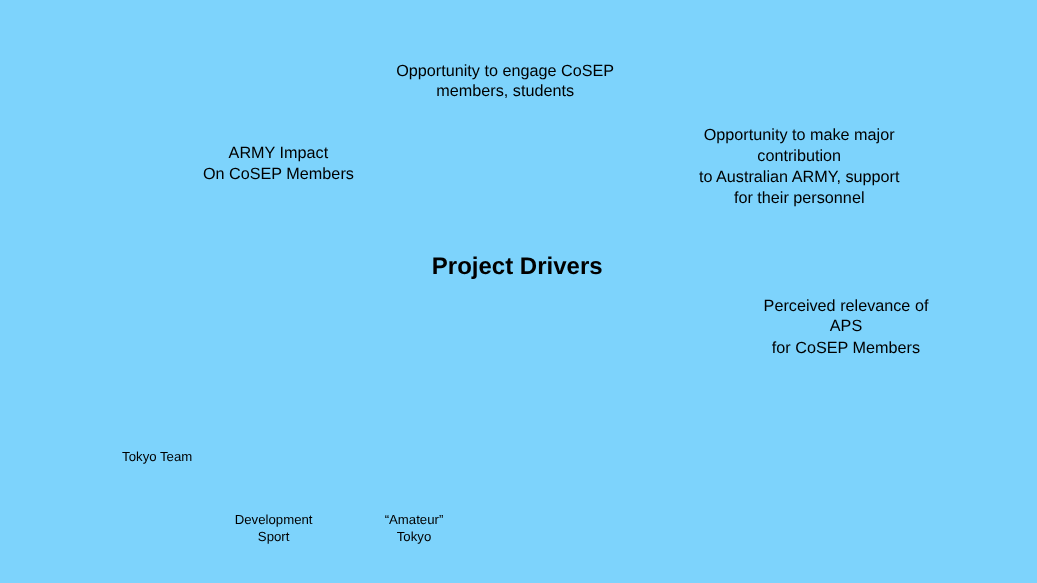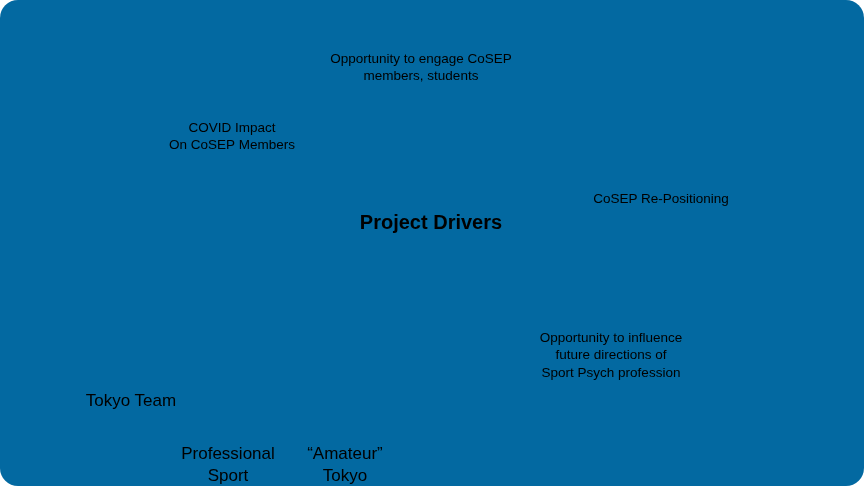--- a/index.html
+++ b/index.html
@@ -4,72 +4,71 @@
 <style>
   html, body {
     margin: 0;
     padding: 0;
     background: #ffffff;
   }
   .canvas {
     position: relative;
     width: 864px;
     height: 486px;
-    background: #0369a1;
+    background: #7dd3fc;
     overflow: hidden;
     font-family: "Liberation Sans", sans-serif;
     color: #000000;
-    border-radius: 18px;
   }
   .node {
     position: absolute;
     transform: translateX(-50%);
     text-align: center;
     white-space: pre-line;
     font-size: 13.5px;
     line-height: 1.28;
     color: #000000;
   }
   .node.small {
-    font-size: 17px;
+    font-size: 11px;
     line-height: 1.3;
-    margin-top: 16px;
   }
   .node.title {
     font-size: 20px;
     font-weight: bold;
     line-height: 1.2;
     text-align: center;
   }
 </style>
 </head>
 <body>
 
 <div class="canvas">
 
   <div class="node" style="left:421px; top:50px">Opportunity to engage CoSEP
 members, students</div>
 
+  <div class="node" style="left:666px; top:104px">Opportunity to make major contribution
+to Australian ARMY, support
+for their personnel</div>
 
-  <div class="node" style="left:232px; top:119px">COVID Impact
+  <div class="node" style="left:232px; top:119px">ARMY Impact
 On CoSEP Members</div>
 
-  <div class="node" style="left:661px; top:190px">CoSEP Re-Positioning</div>
 
   <div class="node title" style="left:431px; top:210px">Project Drivers</div>
 
 
+  <div class="node" style="left:705px; top:246px">Perceived relevance of APS
+for CoSEP Members</div>
 
 
-  <div class="node" style="left:611px; top:329px">Opportunity to influence
-future directions of
-Sport Psych profession</div>
 
   <div class="node small" style="left:131px; top:374px">Tokyo Team</div>
 
 
-  <div class="node small" style="left:228px; top:427px">Professional
+  <div class="node small" style="left:228px; top:427px">Development
 Sport</div>
 
   <div class="node small" style="left:345px; top:427px">“Amateur”
 Tokyo</div>
 
 </div>
 
 </body></html>

